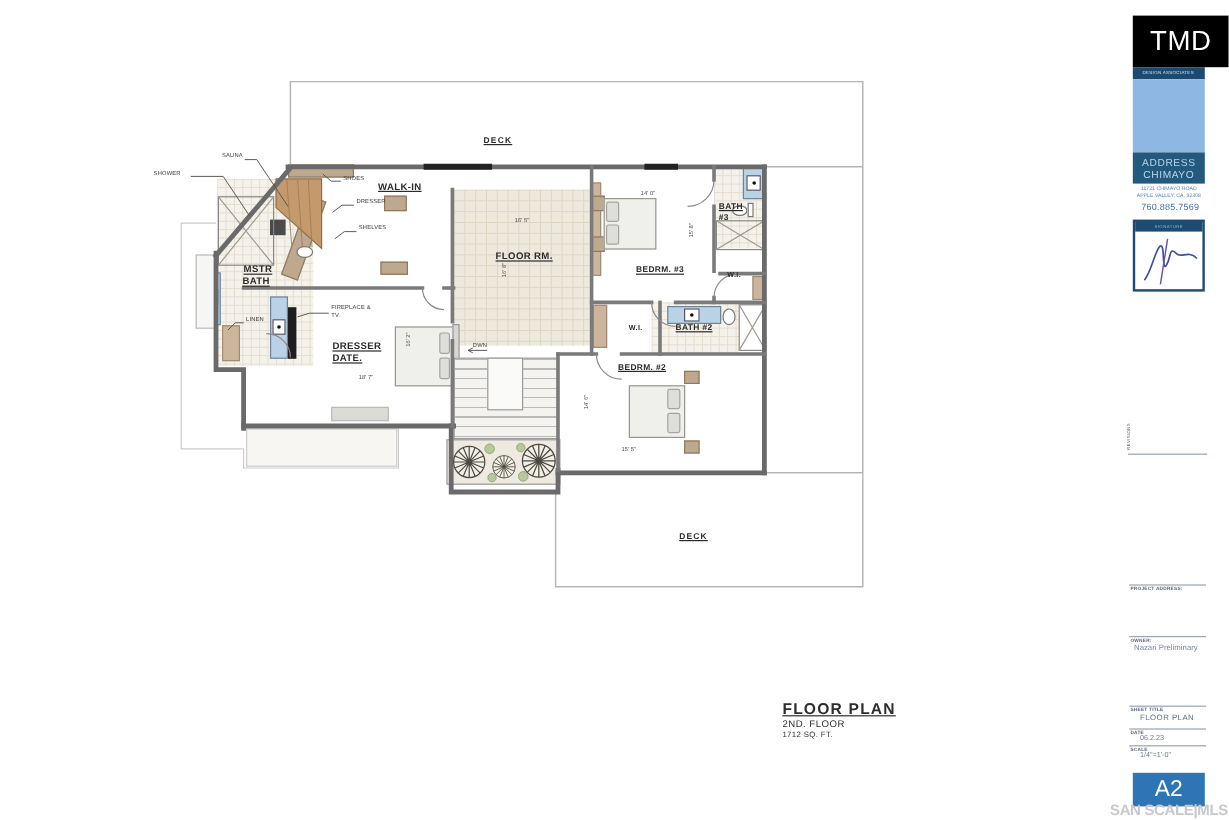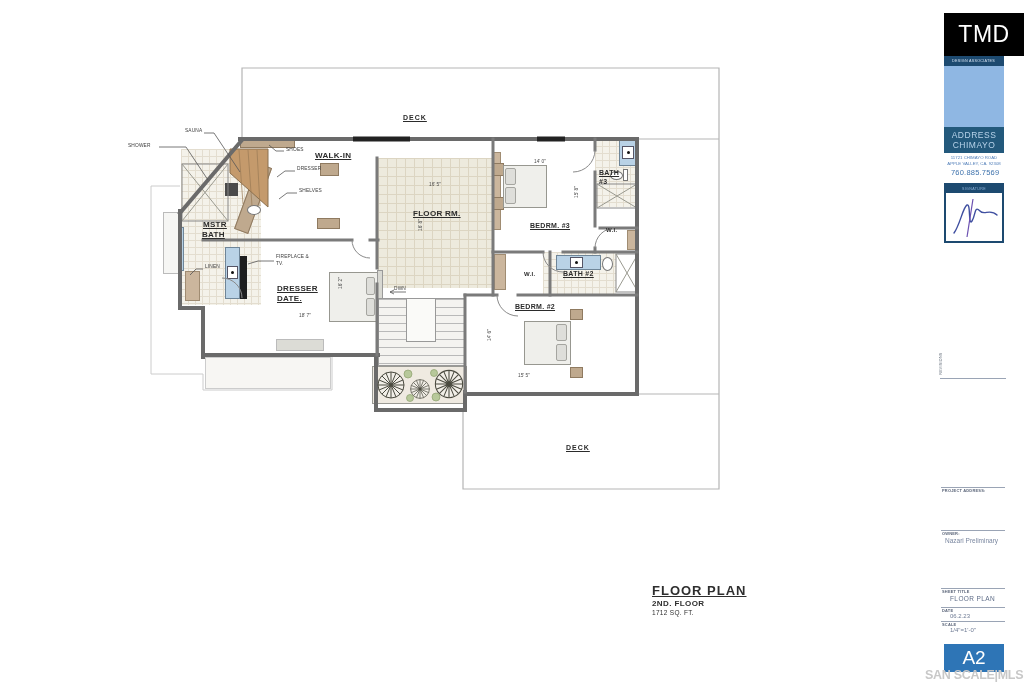--- a/index.html
+++ b/index.html
@@ -25,21 +25,21 @@
 .sink::after{content:"";width:3px;height:3px;background:#111;border-radius:50%}
 .toilet{background:#fff;border:1px solid #777;border-radius:50%}
 .bedframe{background:#efefeb;border:1px solid #979790}
 .pillow{background:#dededa;border:1px solid #a5a5a0;border-radius:2px}
 .stairs{background-color:#f4f3f0;background-image:repeating-linear-gradient(180deg,#b9b9b9 0 1px,transparent 1px 8px);border:1px solid #999}
 .planter{background:#efeae1;border:1px solid #9a9a94}
 svg.overlay{position:absolute;left:0;top:0;z-index:20}
 
 .ptitle{z-index:30;color:#2e2e2e}
 .ptitle .t1{font-size:13px;font-weight:bold;text-decoration:underline;letter-spacing:1px;white-space:nowrap}
-.ptitle .t2{font-size:8px;font-weight:bold;letter-spacing:.4px;margin-top:1px;white-space:nowrap}
+.ptitle .t2{font-size:8px;font-weight:normal;letter-spacing:.4px;margin-top:1px;white-space:nowrap}
 .ptitle .t3{font-size:6.5px;letter-spacing:.3px;margin-top:1px;white-space:nowrap}
 
 .tb{z-index:40}
 .tb-line{border-top:1px solid #9aa4b5;width:64px}
 .tb-lab{font-size:6px;transform:scale(.66);transform-origin:left top;color:#5a6478;font-weight:bold;letter-spacing:.3px;white-space:nowrap}
 .tb-val{color:#6e7b94;white-space:nowrap}
 .band{display:flex;align-items:center;justify-content:center;text-align:center}
 </style>
 </head>
 <body>

